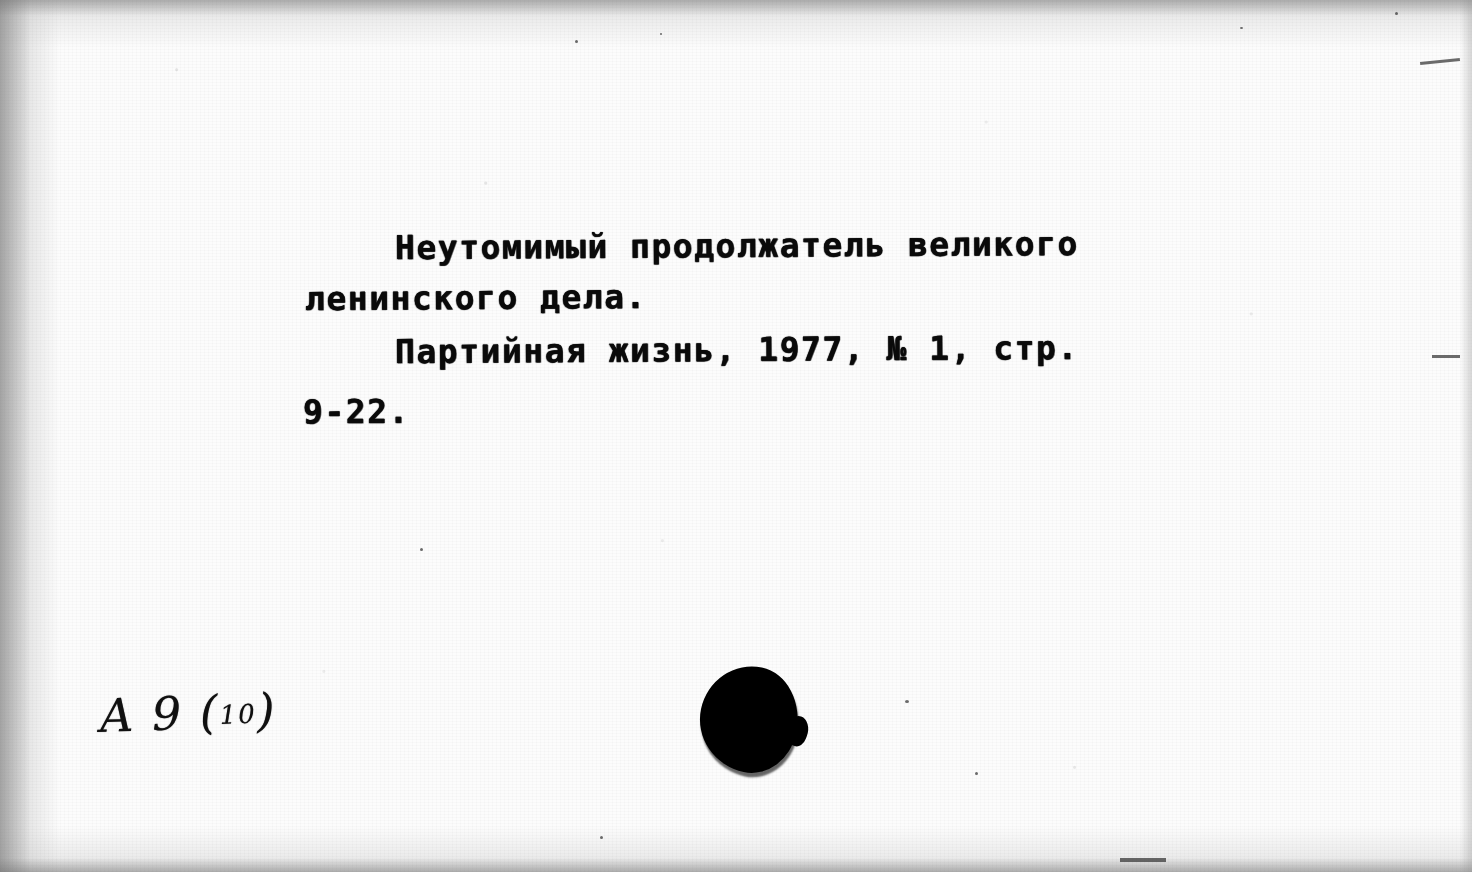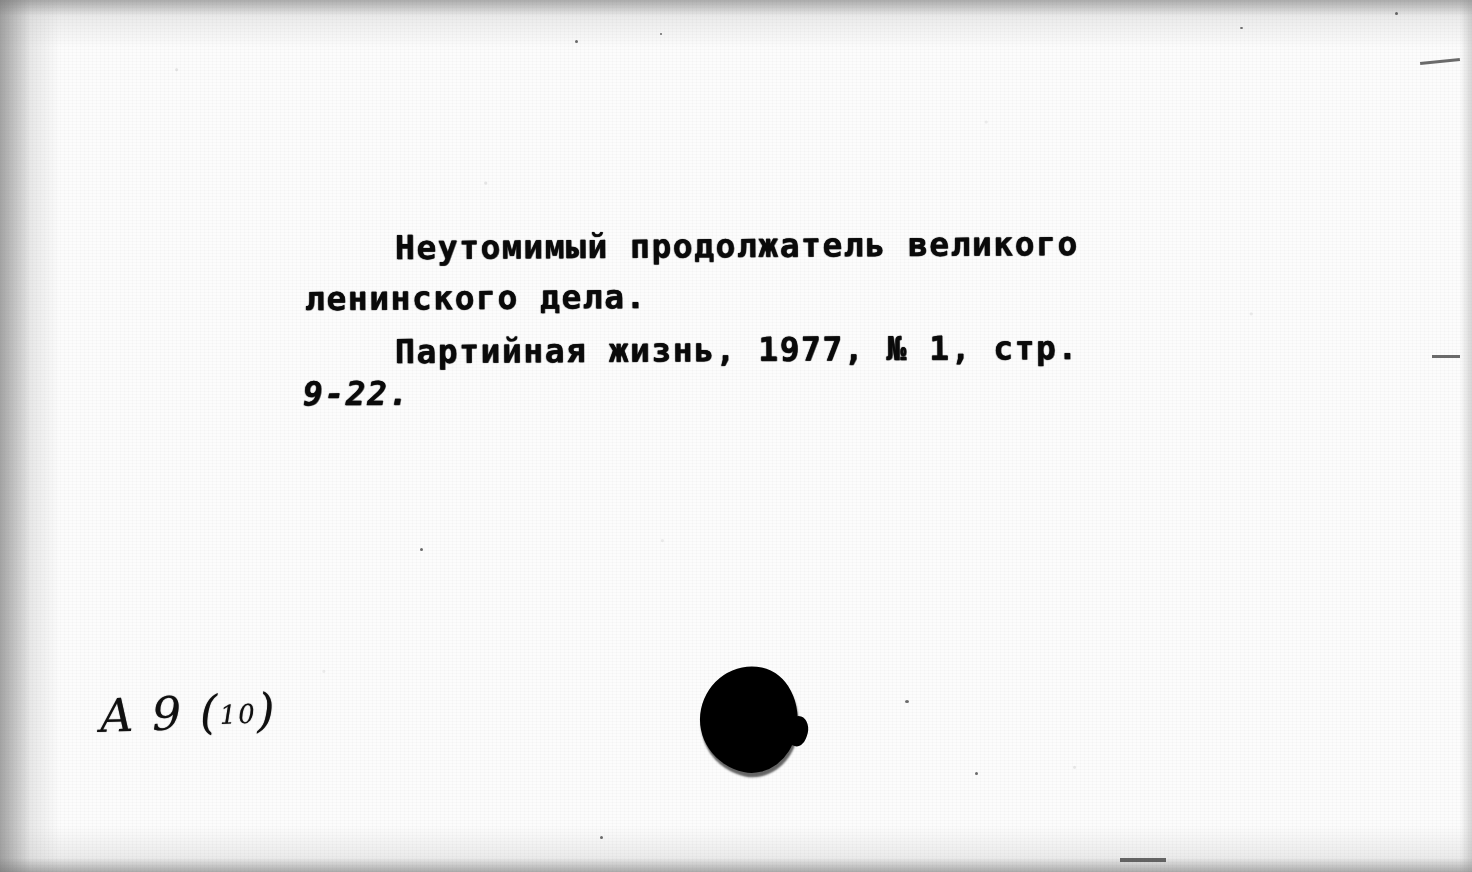--- a/index.html
+++ b/index.html
@@ -74,21 +74,21 @@
     white-space: pre;
     text-shadow:
       0 0 1px rgba(0,0,0,0.85),
       0.6px 0.4px 0.6px rgba(0,0,0,0.55),
       -0.5px 0.5px 0.8px rgba(0,0,0,0.35);
     transform: rotate(-0.35deg);
   }
   #line1 { left: 395px; top: 226px; }
   #line2 { left: 305px; top: 278px; }
   #line3 { left: 395px; top: 330px; }
-  #line4 { left: 303px; top: 374px; font-style: italic; }
+  #line4 { left: 303px; top: 392px; }
 
   
   .handwritten {
     position: absolute;
     left: 100px;
     top: 686px;
     font-family: "DejaVu Serif", serif;
     font-size: 46px;
     font-style: italic;
     color: #101010;

